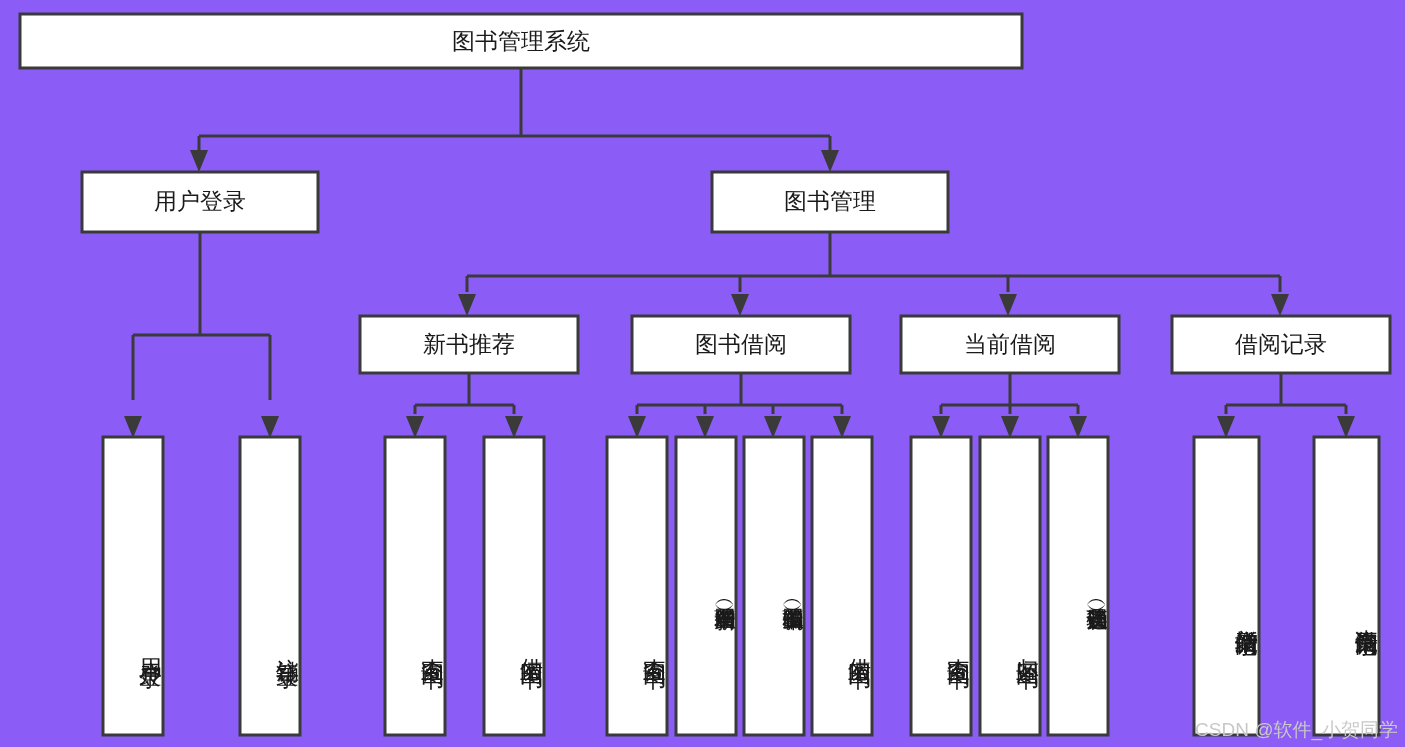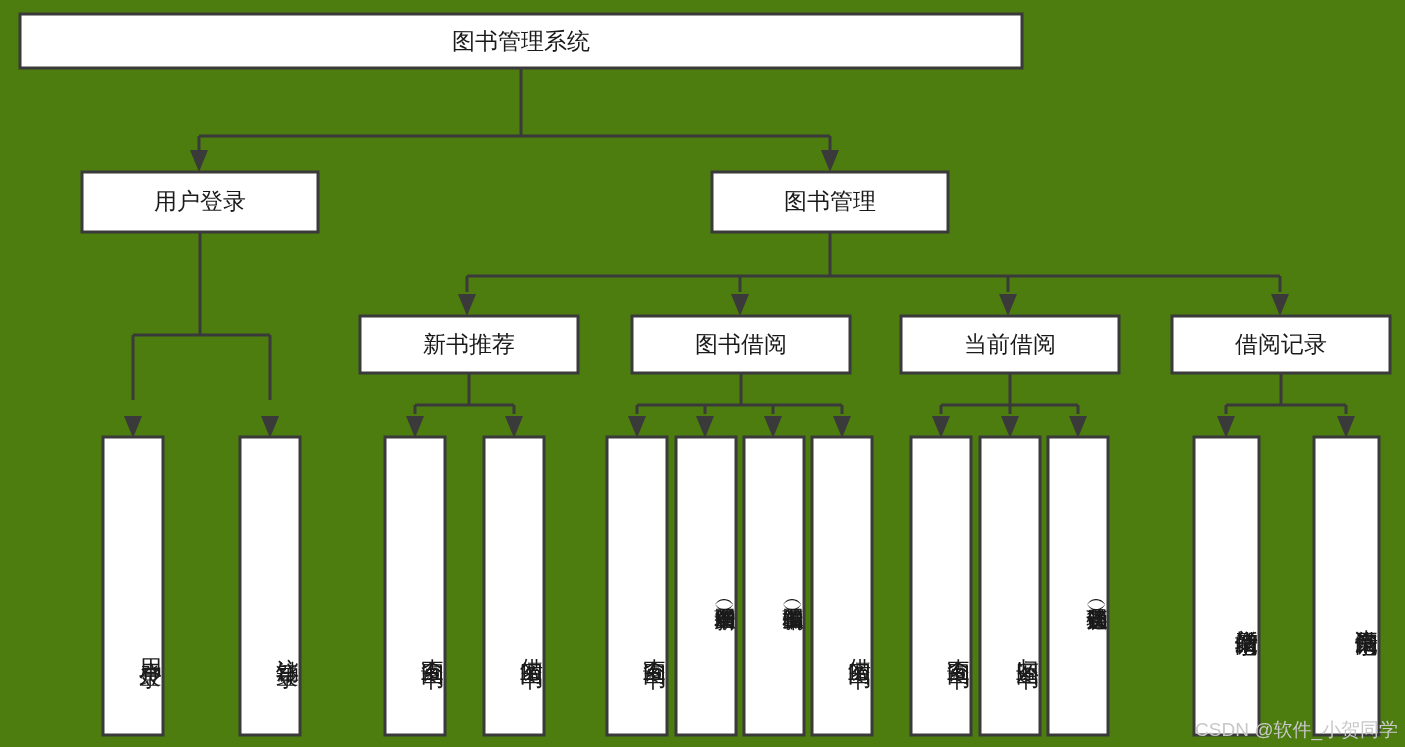--- a/index.html
+++ b/index.html
@@ -7,21 +7,21 @@
     padding: 0;
     background: #ffffff;
   }
   body {
     font-family: "Liberation Sans", "DejaVu Sans", sans-serif;
   }
   #diagram-root {
     position: relative;
     width: 1405px;
     height: 747px;
-    background: #4d7c0f;
+    background: #8b5cf6;
     overflow: hidden;
   }
   svg.flowchart {
     display: block;
     width: 1405px;
     height: 747px;
   }
   .node-box {
     fill: #ffffff;
     stroke: #3a3a3a;

